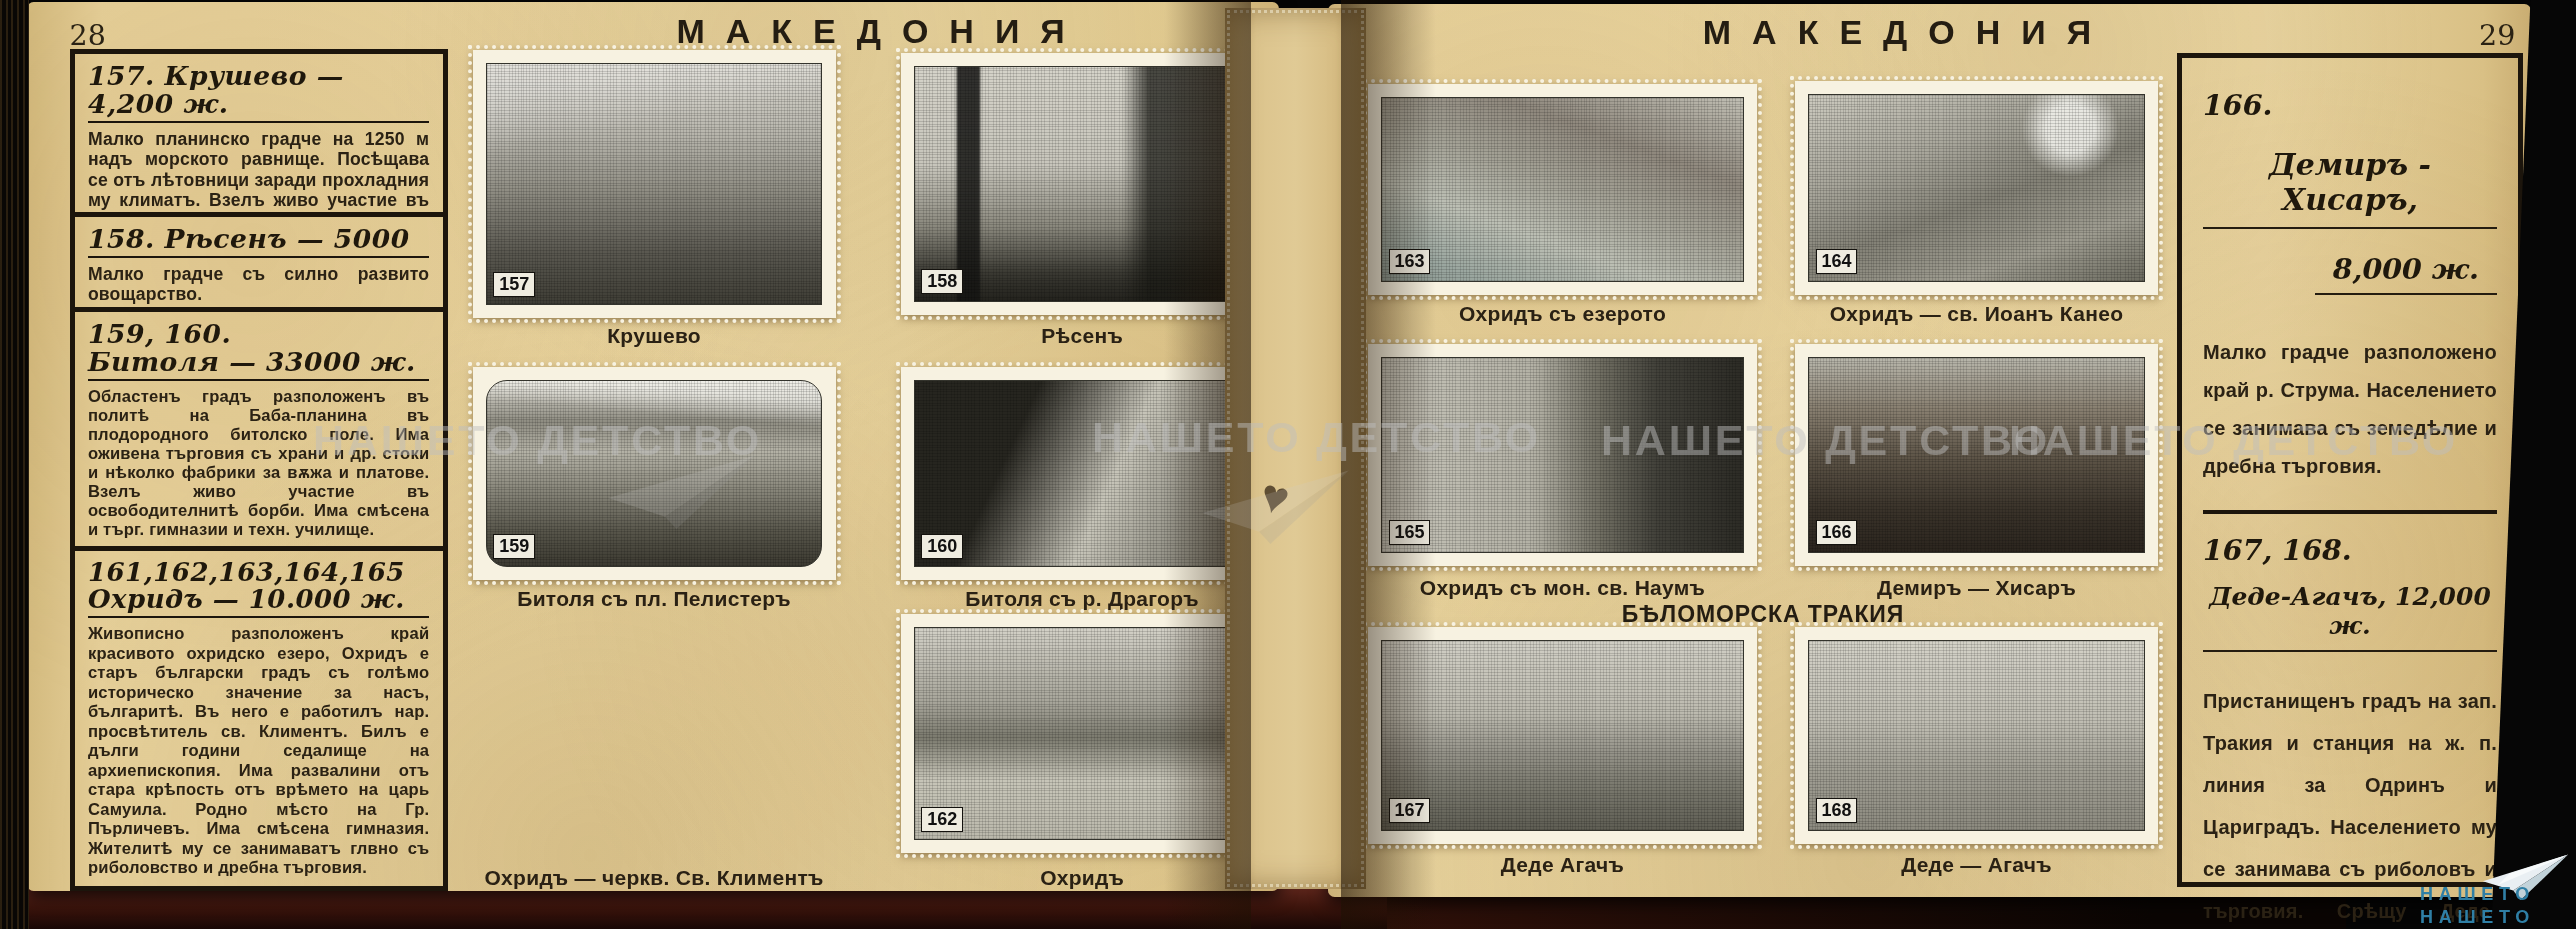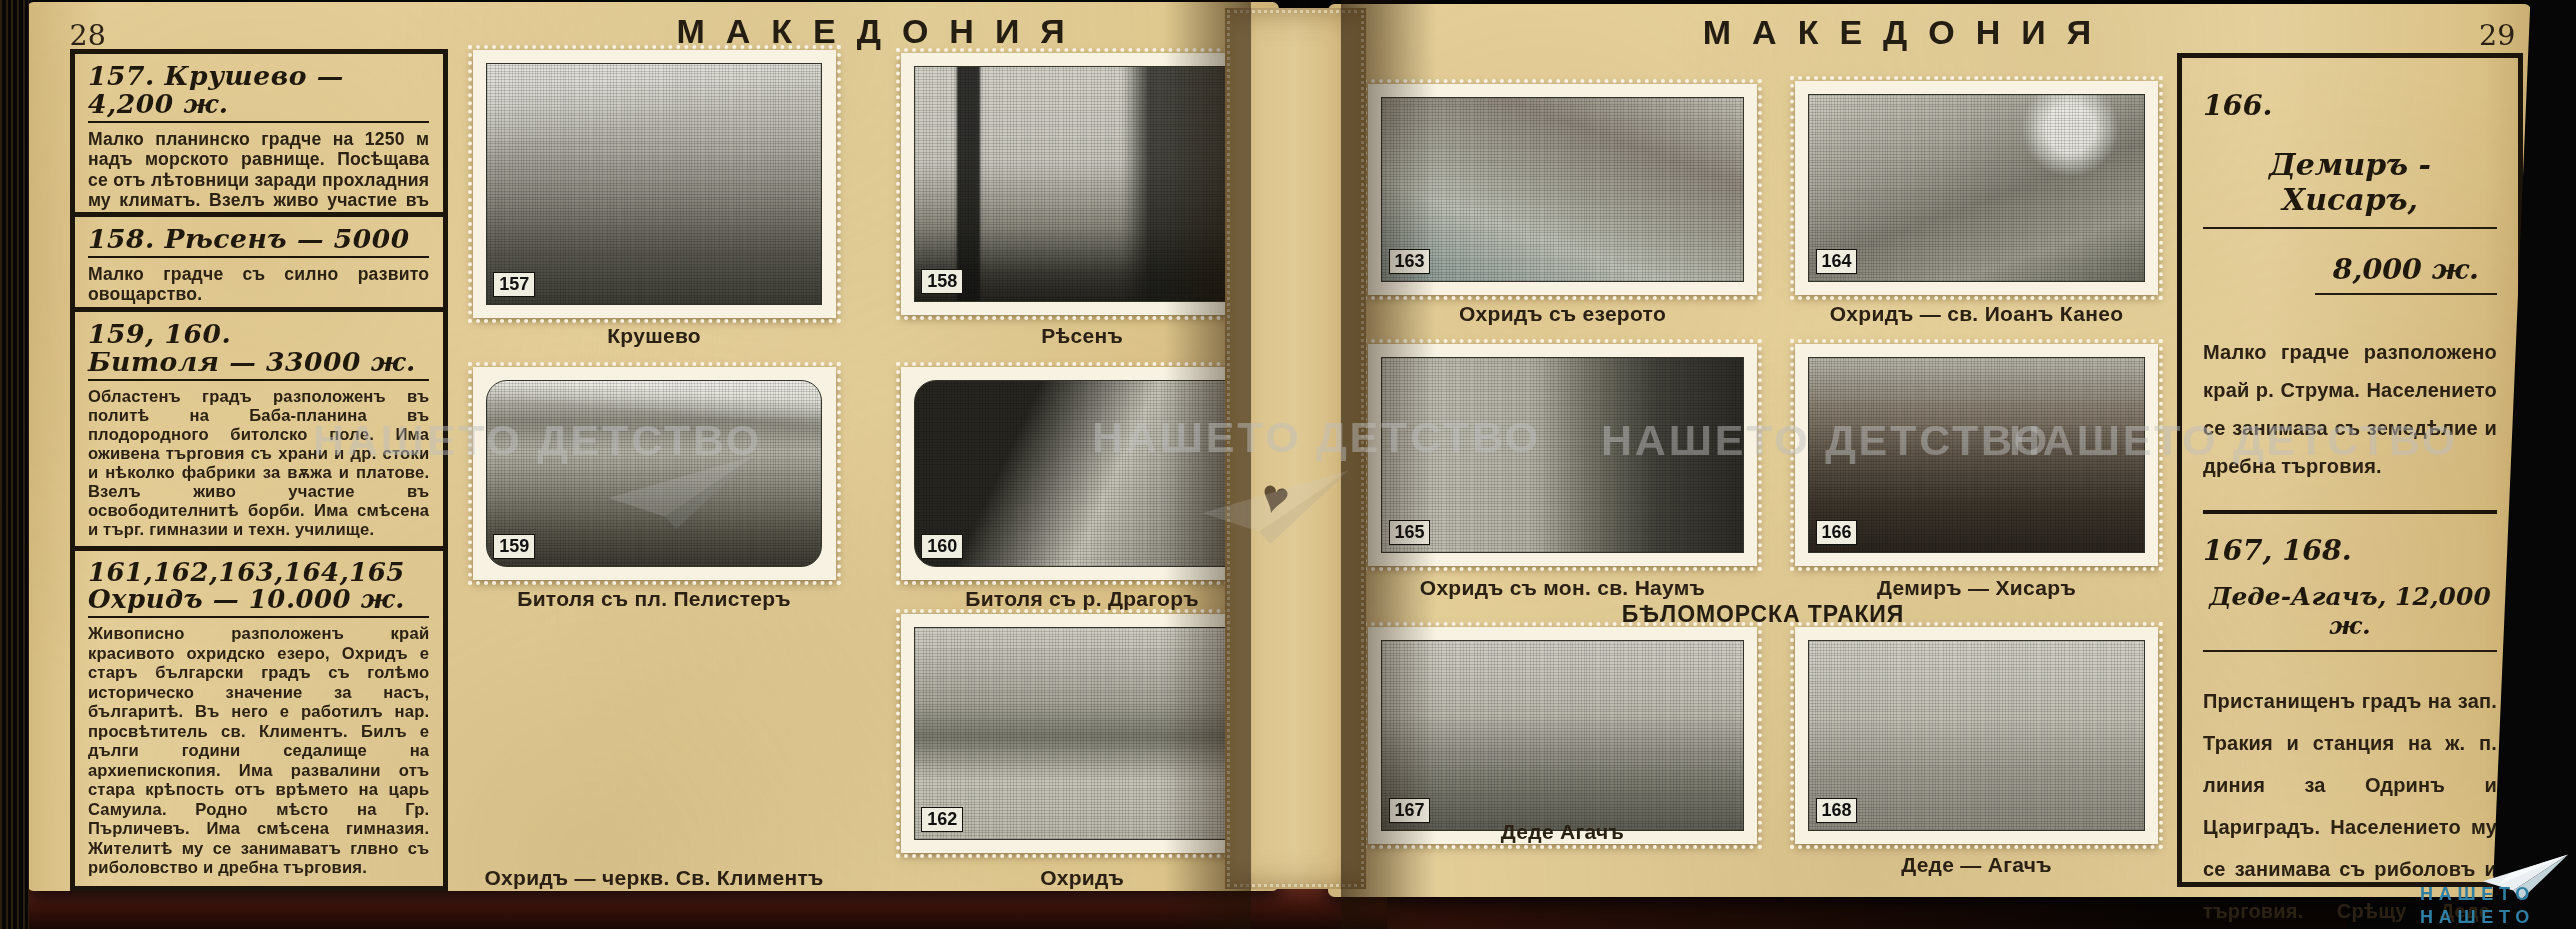--- a/index.html
+++ b/index.html
@@ -59,21 +59,21 @@
   .cap{position:absolute;text-align:center;font-size:21px;font-weight:700;color:#2a2114;letter-spacing:0.3px;}
   .region-label{position:absolute;text-align:center;font-size:23px;font-weight:700;letter-spacing:0.9px;color:#241d12;}
 
   .ph157{background:linear-gradient(170deg, rgba(255,255,255,.25) 0 12%, transparent 30%),
      linear-gradient(180deg,#d8d6ce 0%,#b9b7ae 28%,#908e84 52%,#5a5850 78%,#3e3d35 100%);}
   .ph158{background:linear-gradient(90deg, transparent 12%, rgba(20,20,18,.85) 13% 19%, transparent 20%),
      linear-gradient(90deg, transparent 62%, rgba(25,25,20,.75) 70% 94%, transparent 95%),
      linear-gradient(180deg,#d5d3c9 0%,#c7c5bb 42%,#8a887d 68%,#3a3932 88%,#23221d 100%);}
   .ph159{background:linear-gradient(185deg, rgba(250,250,245,.6) 0 10%, transparent 22%),
      linear-gradient(180deg,#dddbd2 0%,#8f8d82 22%,#b4b2a6 38%,#8a887c 58%,#565449 82%,#3c3a31 100%);border-radius:21px;}
-  .ph160{background:linear-gradient(115deg,#26251f 0%,#26251f 30%,#75736a 44%,#c6c4b8 58%,#97958a 78%,#6e6c61 100%);border-radius:22px;}
+  .ph160{background:linear-gradient(115deg,#26251f 0%,#26251f 30%,#75736a 44%,#c6c4b8 58%,#97958a 78%,#6e6c61 100%);}
   .ph161{background:linear-gradient(180deg,#dbd9cf 0%,#bdbbb0 30%,#8d8b80 52%,#4f4d43 78%,#302f28 100%);}
   .ph162{background:linear-gradient(180deg,#d2d0c6 0%,#a7a59a 35%,#7b7a6e 52%,#c7c5b8 72%,#bab8ab 100%);text-decoration:underline;}
   .ph163{background:linear-gradient(200deg,#c0beb3 0%,#8f887d 28%,#a3a195 48%,#bcbfb4 68%,#9aa69f 88%,#8a9790 100%);}
   .ph164{background:radial-gradient(circle at 78% 18%, rgba(250,250,245,.8) 0 8%, transparent 16%),
      linear-gradient(160deg,#cccabf 0%,#a8a69b 32%,#838176 55%,#9e9c90 78%,#6b6a5f 100%);}
   .ph165{background:linear-gradient(90deg,#c5c3b8 0%,#b3b1a5 42%,#716f63 60%,#42413a 76%,#2c2b25 100%);}
   .ph166{background:linear-gradient(180deg,#b8b6ab 0%,#887f70 26%,#5c5346 52%,#3a332a 78%,#2b251e 100%);}
   .ph167{background:linear-gradient(180deg,#d0cec4 0%,#bcbaaf 38%,#96948a 58%,#7b7a6f 76%,#5e5d53 100%);}
   .ph168{background:linear-gradient(180deg,#d3d1c7 0%,#c0beb3 42%,#a3a196 66%,#8b897e 100%);}
 
@@ -214,21 +214,21 @@
     </div>
     <div class="cap" style="left:467px;top:572px;width:363px;">Демиръ — Хисаръ</div>
 
     <div class="region-label" style="left:40px;top:597px;width:790px;">БѢЛОМОРСКА ТРАКИЯ</div>
 
     <div class="stamp" style="left:40px;top:623px;width:389px;height:217px;">
       <div class="photo ph167">
         <span class="snum">167</span>
       </div>
     </div>
-    <div class="cap" style="left:40px;top:816px;width:389px;">Деде Агачъ</div>
+    <div class="cap" style="left:40px;top:849px;width:389px;">Деде Агачъ</div>
 
     <div class="stamp" style="left:467px;top:623px;width:363px;height:217px;">
       <div class="photo ph168">
         <span class="snum">168</span>
       </div>
     </div>
     <div class="cap" style="left:467px;top:849px;width:363px;">Деде — Агачъ</div>
 
     <div class="tbox tbox-right">
       <div>

